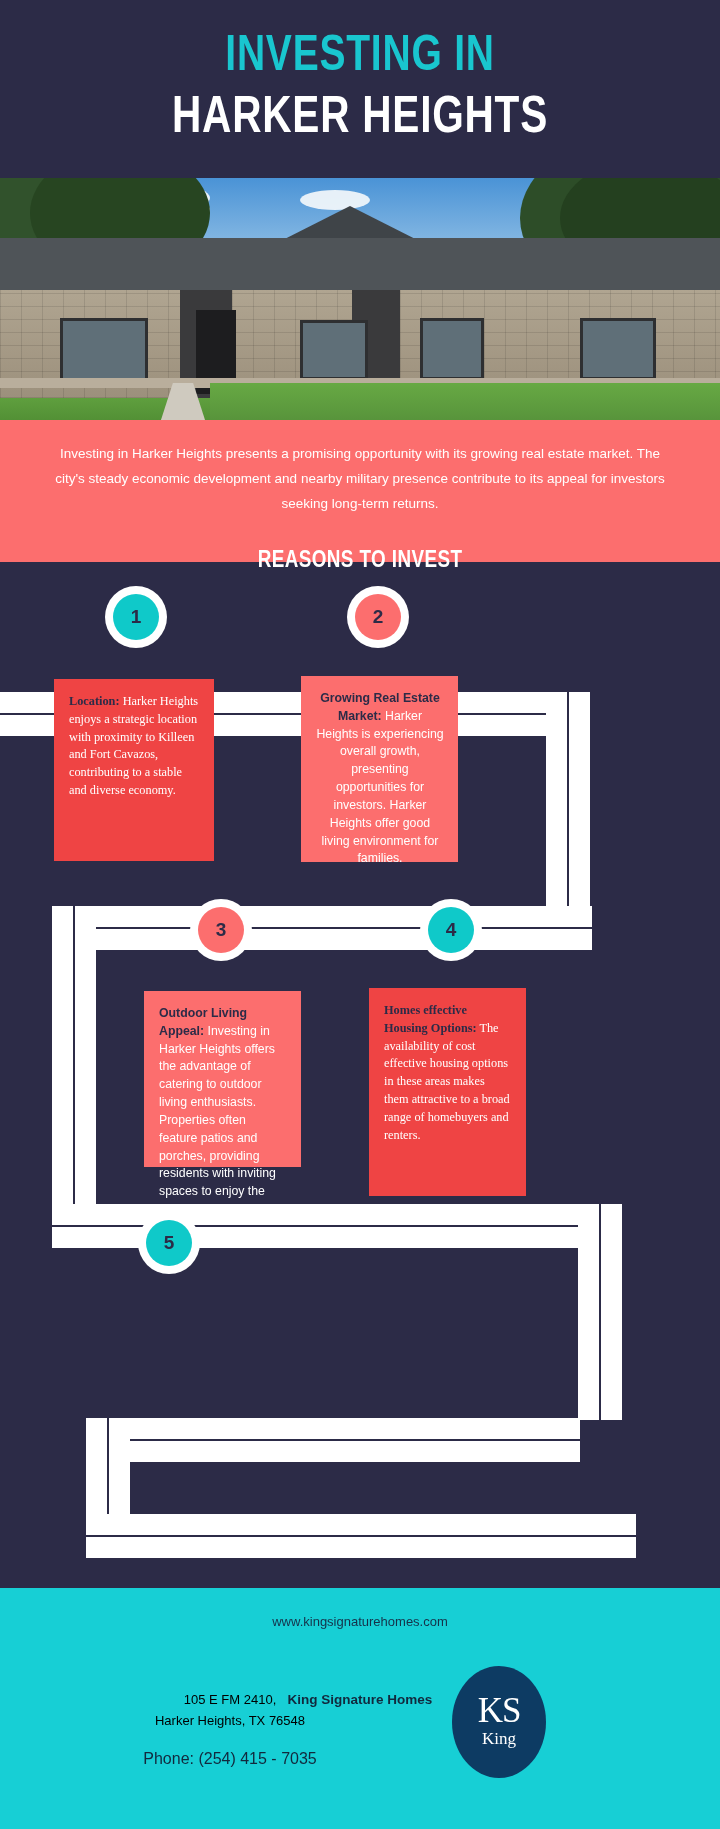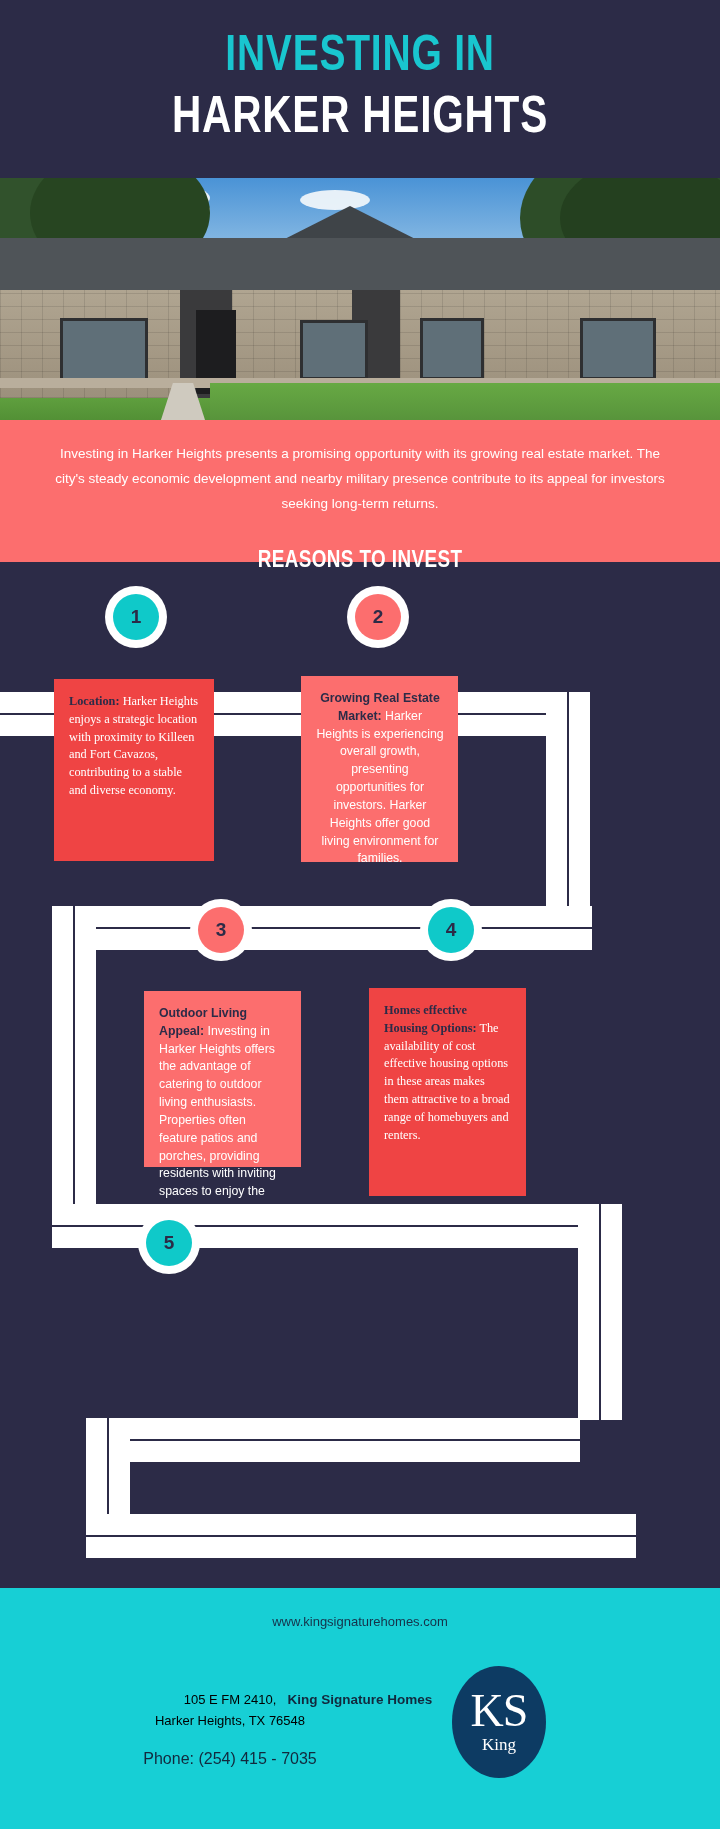--- a/index.html
+++ b/index.html
@@ -120,21 +120,21 @@
   .f-url{position:absolute;left:0;top:26px;width:720px;text-align:center;
          font-size:13px;color:#16324a;font-family:"Liberation Sans",sans-serif;}
   .f-name{position:absolute;left:0;top:56px;width:720px;text-align:center;
           font-size:13.5px;font-weight:bold;color:#12293d;margin-top:48px;}
   .f-addr{position:absolute;left:70px;top:102px;width:320px;text-align:center;
           font-size:13px;color:#000000;line-height:1.6;}
   .f-phone{position:absolute;left:70px;top:162px;width:320px;text-align:center;
            font-size:16px;color:#12293d;}
   .logo{position:absolute;left:452px;top:78px;width:94px;height:112px;border-radius:50%;
         background:#0d3b63;display:flex;flex-direction:column;align-items:center;justify-content:center;}
-  .logo .ks{font-family:"Liberation Serif",serif;font-size:46px;color:#fff;line-height:1;letter-spacing:-1px;}
+  .logo .ks{font-family:"Liberation Serif",serif;font-size:35px;color:#fff;line-height:1;letter-spacing:-1px;}
   .logo .hm{font-family:"Liberation Serif",serif;font-size:17px;color:#fff;line-height:1.3;}
 </style>
 </head>
 <body>
 
 <div class="page">
 
   <div class="header">
     <div class="title1">INVESTING IN</div>
     <div class="title2">HARKER HEIGHTS</div>

